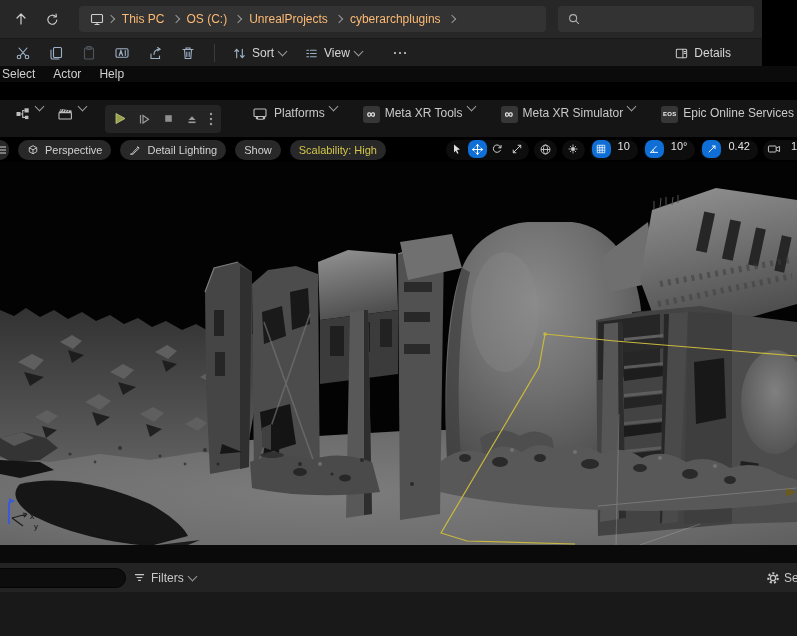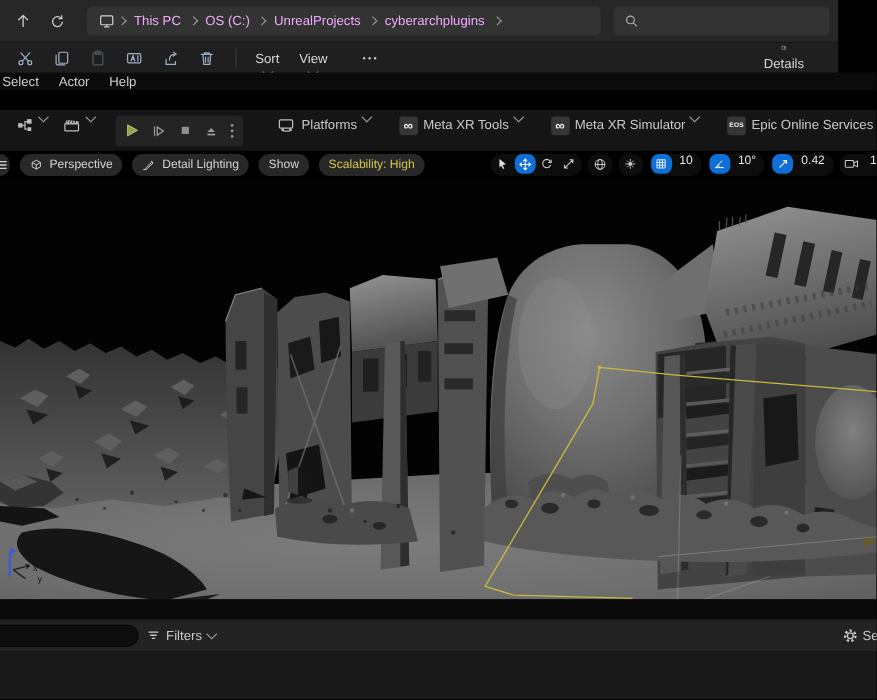--- a/index.html
+++ b/index.html
@@ -12,29 +12,29 @@
   .chev{width:6px;height:6px;border-right:1.4px solid #9a9a9a;border-bottom:1.4px solid #9a9a9a;
         transform:rotate(45deg);margin-top:-3px;flex:0 0 auto;}
   .chev-r{width:5px;height:5px;border-right:1.3px solid #989898;border-bottom:1.3px solid #989898;
         transform:rotate(-45deg);flex:0 0 auto;margin:0 3px;}
   
   #explorer{left:0;top:0;width:762px;height:66px;background:#272727;}
   .addr-row{display:flex;align-items:center;height:38px;padding:0 8px;}
   .nav-btn{width:26px;height:26px;border-radius:4px;color:#cfcfcf;margin-right:6px;}
   .addr-pill{width:478px;height:26px;background:#333;border-radius:4px;display:flex;align-items:center;
              padding:0 10px;margin-left:8px;box-sizing:border-box;}
-  .crumb{font-size:12px;color:#f0abfc;white-space:nowrap;padding:0 5px;}
+  .crumb{font-size:12px;color:#fdba74;white-space:nowrap;padding:0 5px;}
   .search-pill{margin-left:12px;width:200px;height:26px;background:#333;border-radius:4px;
                display:flex;align-items:center;padding:0 9px;box-sizing:border-box;}
   .search-pill input{flex:1;background:transparent;border:0;outline:0;color:#b5b5b5;font-size:12px;font-family:inherit;}
   .cmd-row{display:flex;align-items:center;height:28px;padding:0 8px;background:#1f1f1f;border-top:1px solid #181818;}
   .cmd-btn{width:30px;height:24px;margin-right:3px;border-radius:4px;color:#9db1c6;}
   .cmd-btn.disabled{opacity:.38;}
   .cmd-div{width:1px;height:18px;background:#3a3a3a;margin:0 8px;}
-  .cmd-text{display:flex;align-items:center;gap:5px;color:#d6d6d6;font-size:12px;padding:0 9px;height:24px;flex-direction:column;}
+  .cmd-text{display:flex;align-items:center;gap:5px;color:#d6d6d6;font-size:12px;padding:0 9px;height:24px;}
   
   #menubar{left:0;top:66px;width:797px;height:16px;background:#0b0b0b;display:flex;align-items:center;}
   .menu-item{font-size:12px;color:#cfcfcf;padding:0 9px;}
   .menu-item:first-child{padding-left:2px;}
   #blackgap{left:0;top:82px;width:797px;height:18px;background:#000;}
   
   #uetoolbar{left:0;top:100px;width:797px;height:37px;background:#151515;display:flex;align-items:center;
              padding:0 8px;box-sizing:border-box;}
   .tool-drop{display:flex;align-items:flex-start;gap:5px;padding:0 7px;height:26px;color:#bdbdbd;}
   .tool-label{font-size:12px;color:#c9c9c9;white-space:nowrap;}

